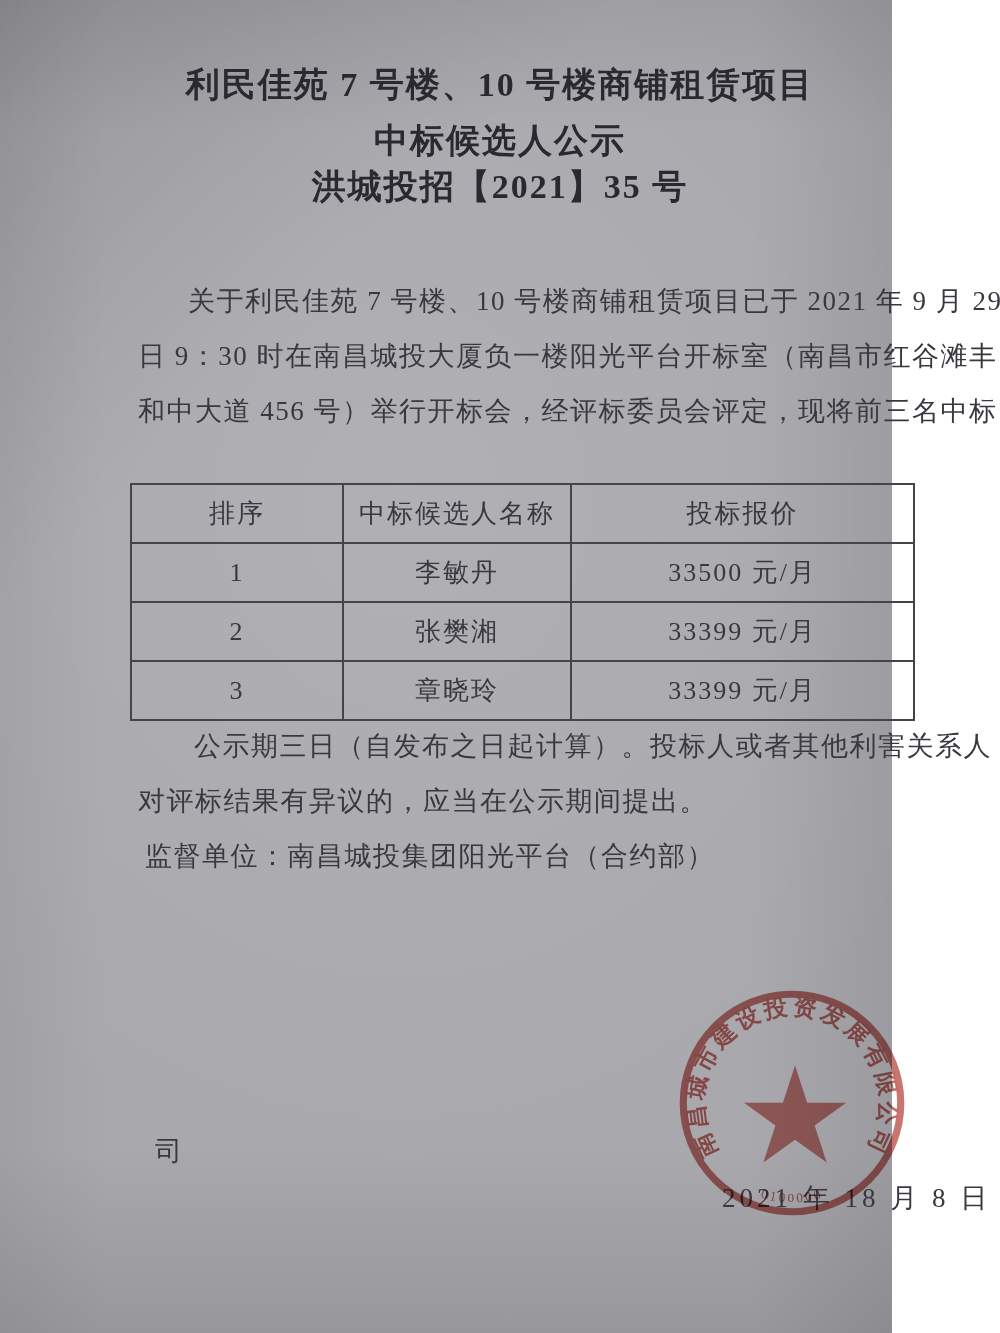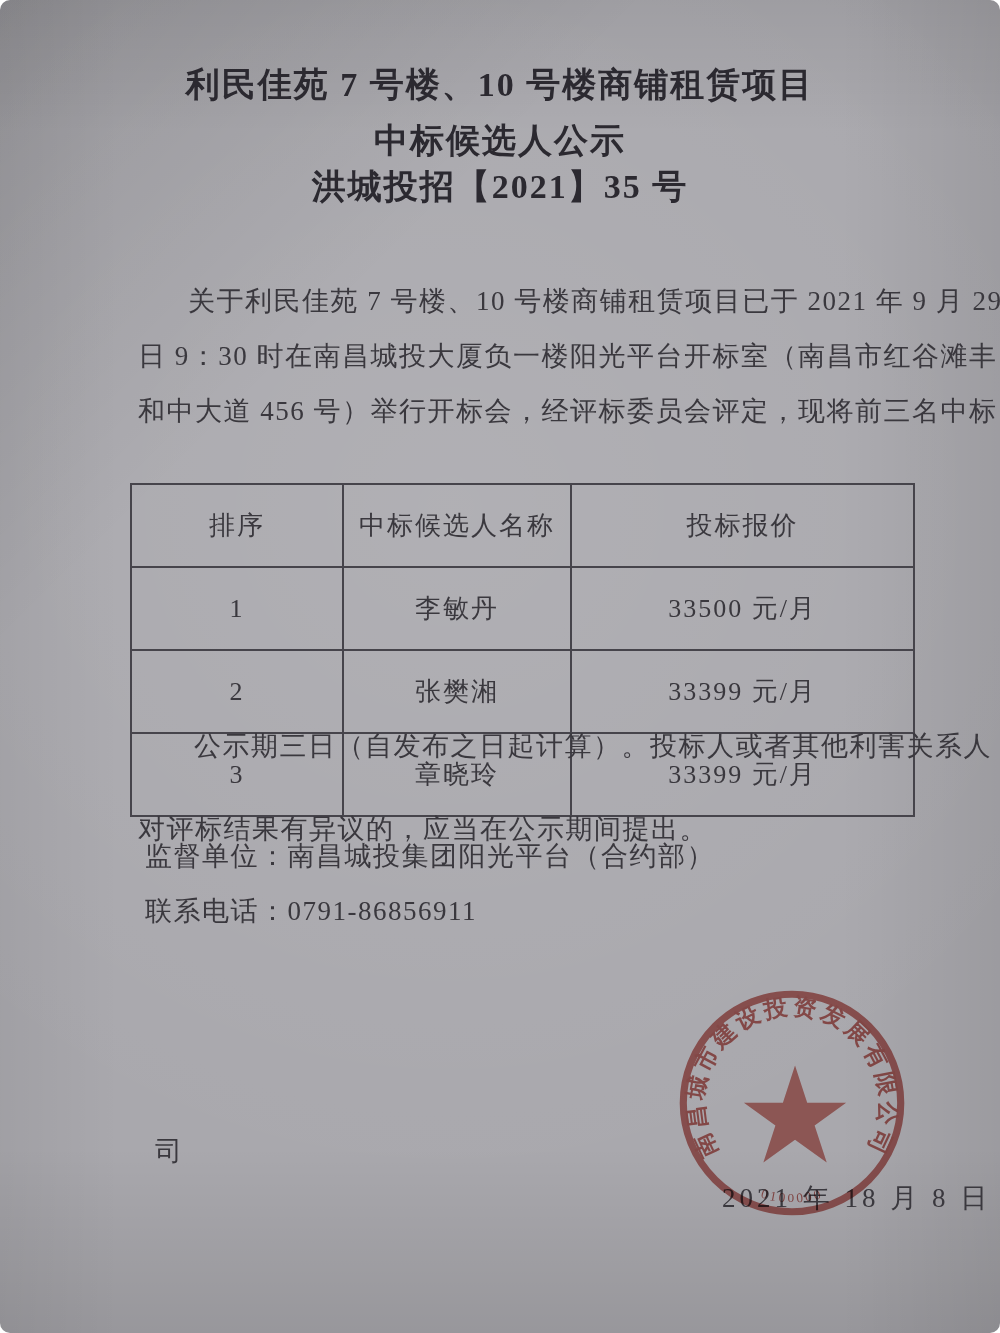--- a/index.html
+++ b/index.html
@@ -3,49 +3,48 @@
 <meta charset="utf-8">
 <style>
   html, body { margin: 0; padding: 0; }
   body {
     width: 1000px; height: 1333px;
     font-family: "Liberation Serif", "DejaVu Serif", serif;
     overflow: hidden;
   }
   .photo {
     position: relative;
-    width: 1000px; height: 1333px;
+    width: 892px; height: 1333px;
     background:
       radial-gradient(130% 95% at 45% 38%, rgba(255,255,255,0.09) 0%, rgba(255,255,255,0) 55%),
       linear-gradient(135deg, rgba(0,0,0,0.12) 0%, rgba(0,0,0,0) 28%),
       linear-gradient(to right, rgba(0,0,0,0.05) 0%, rgba(0,0,0,0) 12%, rgba(0,0,0,0) 84%, rgba(0,0,0,0.08) 100%),
       linear-gradient(to bottom, rgba(0,0,0,0.07) 0%, rgba(0,0,0,0) 10%, rgba(0,0,0,0) 86%, rgba(0,0,0,0.10) 100%),
       #a9a8ad;
-    border-radius: 10px;
   }
   .abs { position: absolute; white-space: nowrap; }
   .title-line {
     left: 0; width: 1000px; text-align: center;
     font-size: 34px; font-weight: 700; color: #2b2930;
     letter-spacing: 2px;
   }
   .body-line {
     font-size: 27px; color: #3a383e; letter-spacing: 1.5px;
   }
   .doc-table {
     position: absolute; left: 130px; top: 483px;
     width: 783px; height: 230px;
     border-collapse: collapse; table-layout: fixed;
     font-size: 26px; color: #3a383e;
   }
   .doc-table td, .doc-table th {
     border: 2px solid #46444b;
     text-align: center; vertical-align: middle;
     font-weight: 400; letter-spacing: 2px;
-    height: 57px; padding: 12px;
+    height: 57px; padding: 0;
   }
   .stamp-svg {
     position: absolute; left: 672px; top: 983px;
     width: 240px; height: 240px;
     mix-blend-mode: multiply; opacity: 0.88;
   }
   .stamp-svg text { font-family: "Liberation Serif", "DejaVu Serif", serif; }
 </style>
 </head>
 <body>
@@ -84,24 +83,23 @@
       </tr>
       <tr>
         <td>3</td>
         <td>章晓玲</td>
         <td>33399 元/月</td>
       </tr>
     </tbody>
   </table>
 
   <div class="abs body-line" style="left: 194px; top: 728px;">公示期三日（自发布之日起计算）。投标人或者其他利害关系人</div>
-  <div class="abs body-line" style="left: 138px; top: 783px; margin-top: 28px;">对评标结果有异议的，应当在公示期间提出。</div>
+  <div class="abs body-line" style="left: 138px; top: 783px;">对评标结果有异议的，应当在公示期间提出。</div>
 
   <div class="abs body-line" style="left: 145px; top: 838px;">监督单位：南昌城投集团阳光平台（合约部）</div>
-  <div class="abs body-line" style="left: 145px; top: 893px;">联系电话：0791-86856911</div>
 
   <div class="abs body-line" style="left: 155px; top: 1133px;">司</div>
   <div class="abs body-line" style="left: 722px; top: 1180px; letter-spacing: 4px;">2021 年 18 月 8 日</div>
 
   <svg class="stamp-svg" viewBox="0 0 234 234">
     <defs>
       <path id="ringPath" d="M 42.5 160 A 86 86 0 1 1 191.5 160" fill="none"></path>
       <path id="codePath" d="M 61.3 196.4 A 97 97 0 0 0 172.7 196.4" fill="none"></path>
     </defs>
     <circle cx="117" cy="117" r="106" fill="none" stroke-width="7" stroke="#c2625d"></circle>

